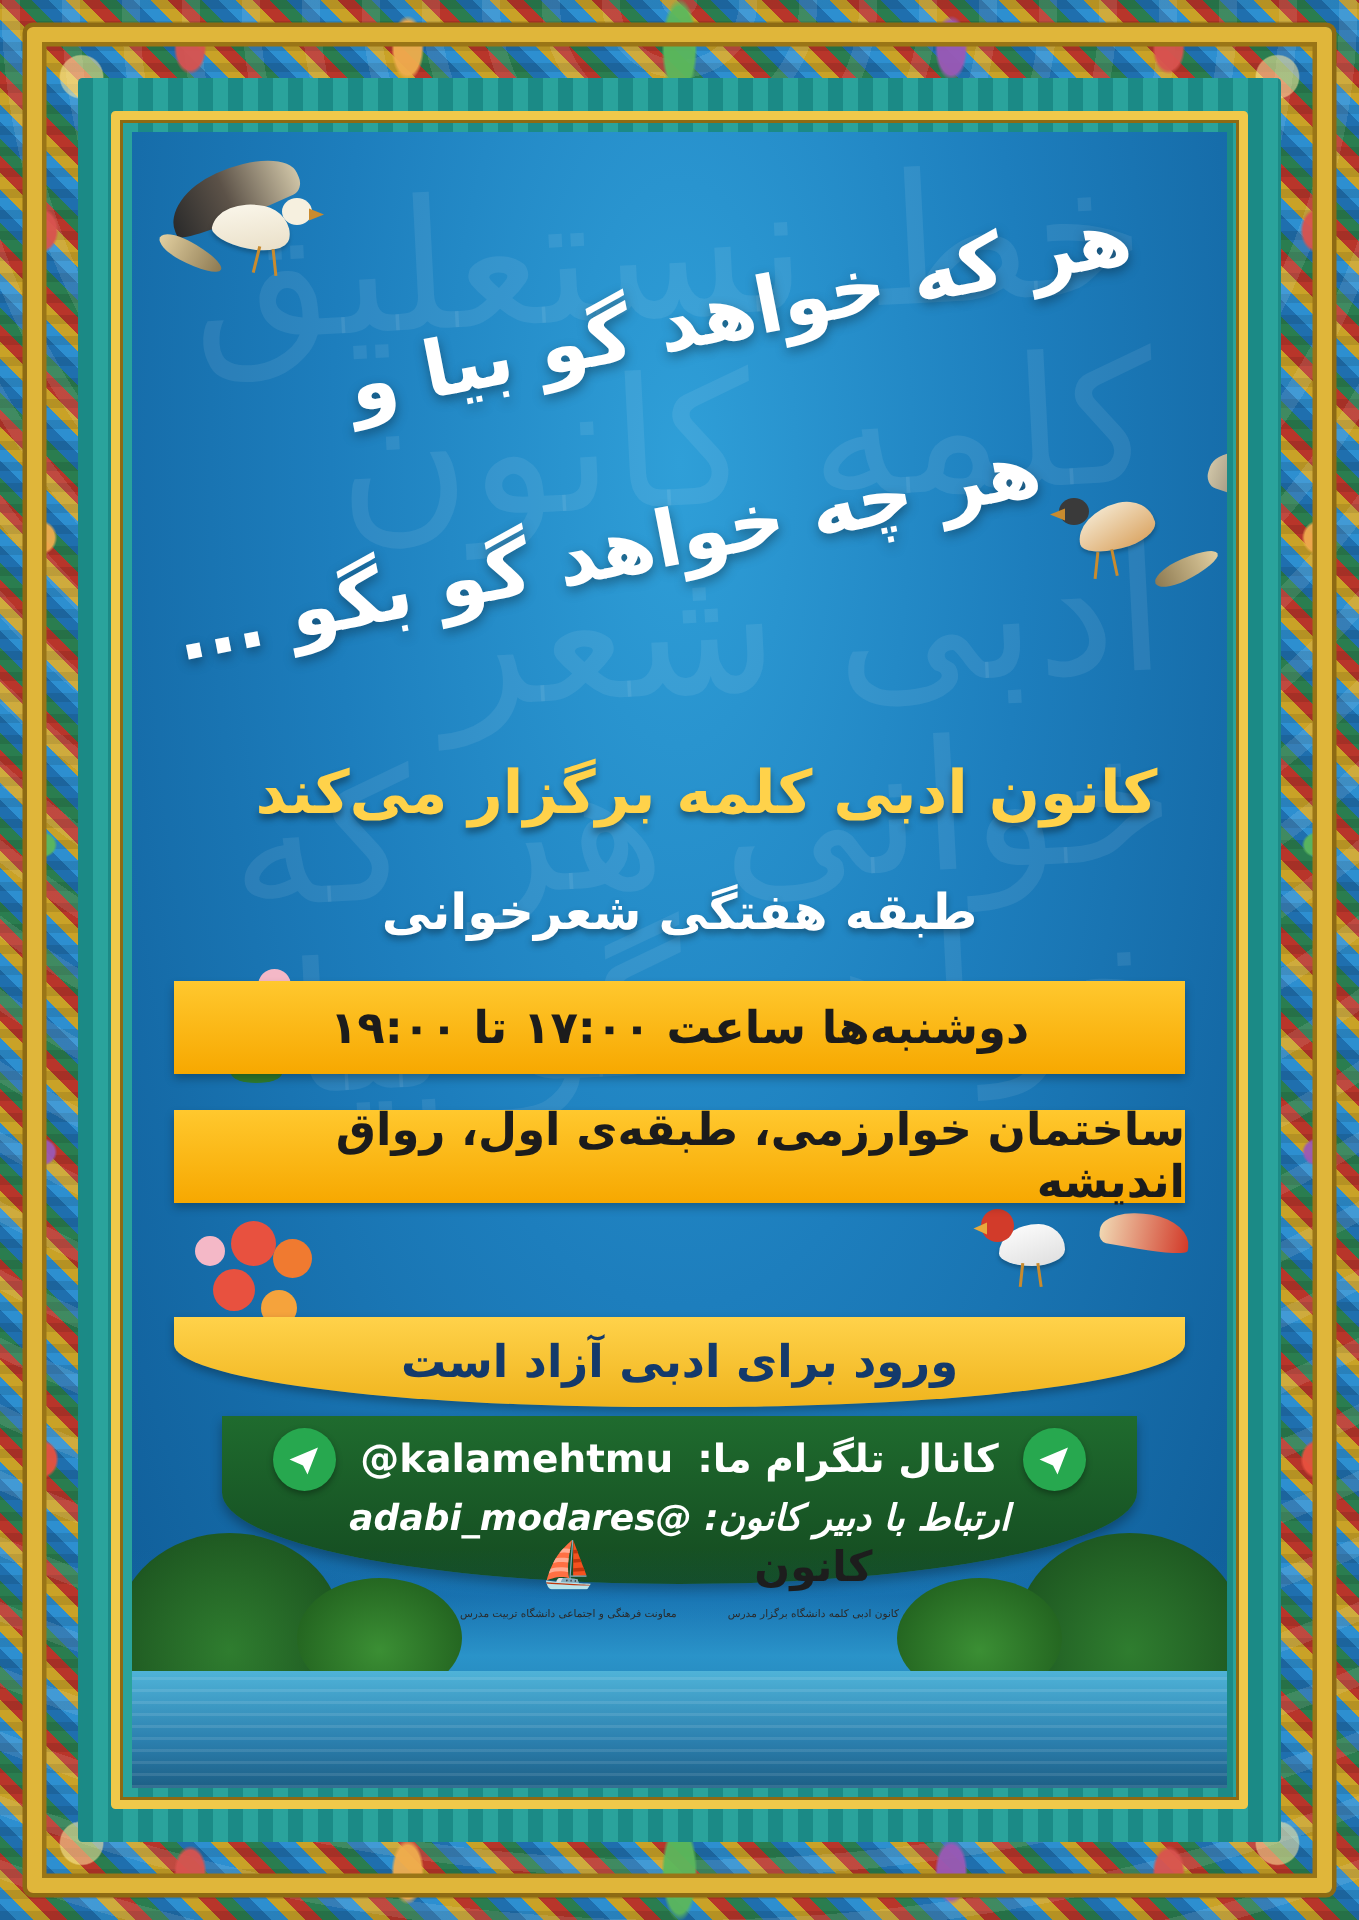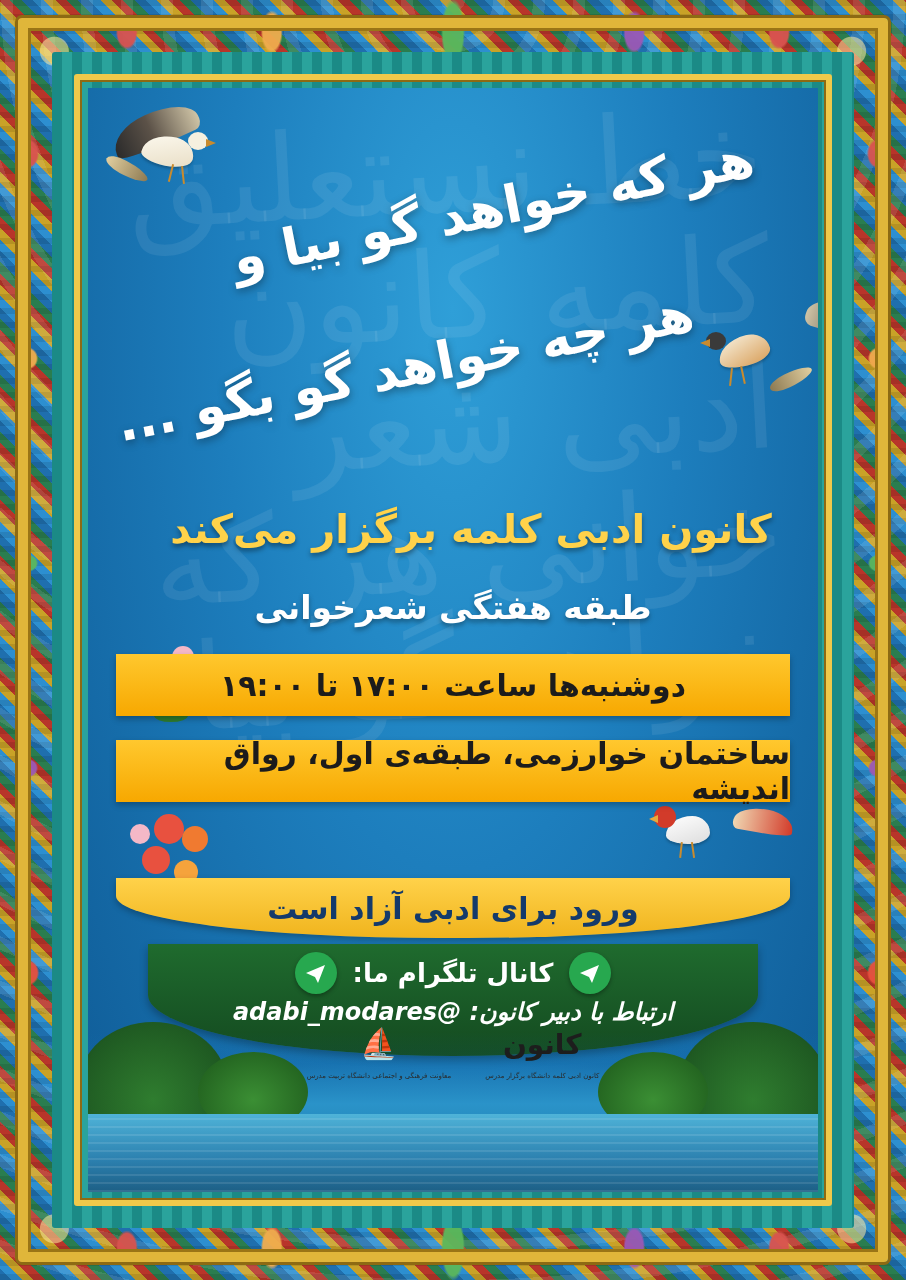--- a/index.html
+++ b/index.html
@@ -413,20 +413,21 @@
     <div class="band-free">ورود برای ادبی آزاد است</div>
 
     <div class="contact-panel">
       <div class="contact-row1">
         <span class="tg-badge">
           <svg width="24" height="24" viewBox="0 0 24 24" aria-hidden="true">
             <path d="M2 12l19-8-7 18-3-6-9-4z" fill="#ffffff"></path>
           </svg>
         </span>
         <span>کانال تلگرام ما:</span>
+        <span class="handle">@kalamehtmu</span>
         <span class="tg-badge">
           <svg width="24" height="24" viewBox="0 0 24 24" aria-hidden="true">
             <path d="M2 12l19-8-7 18-3-6-9-4z" fill="#ffffff"></path>
           </svg>
         </span>
       </div>
       <div class="contact-row2">ارتباط با دبیر کانون: @adabi_modares</div>
     </div>
 
     <div class="scene">

